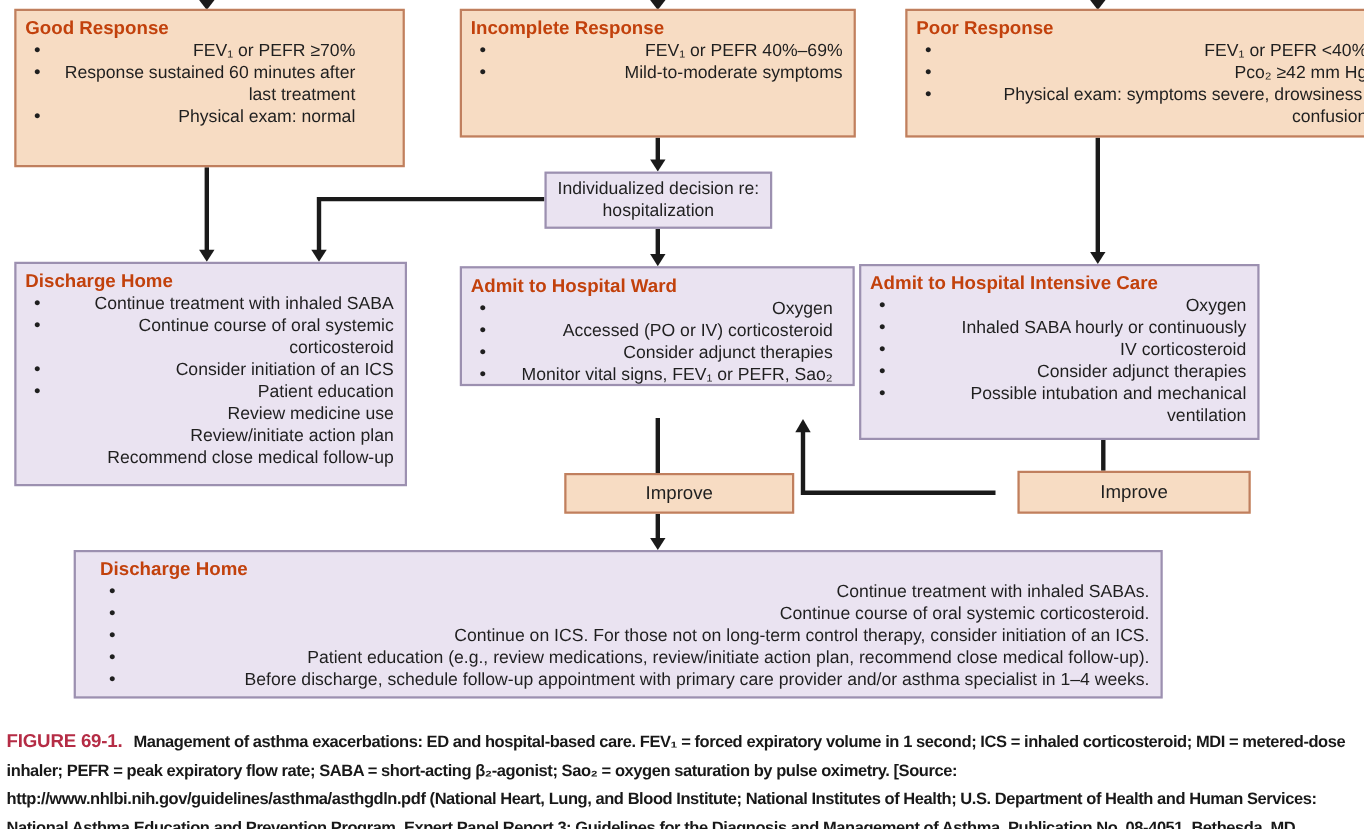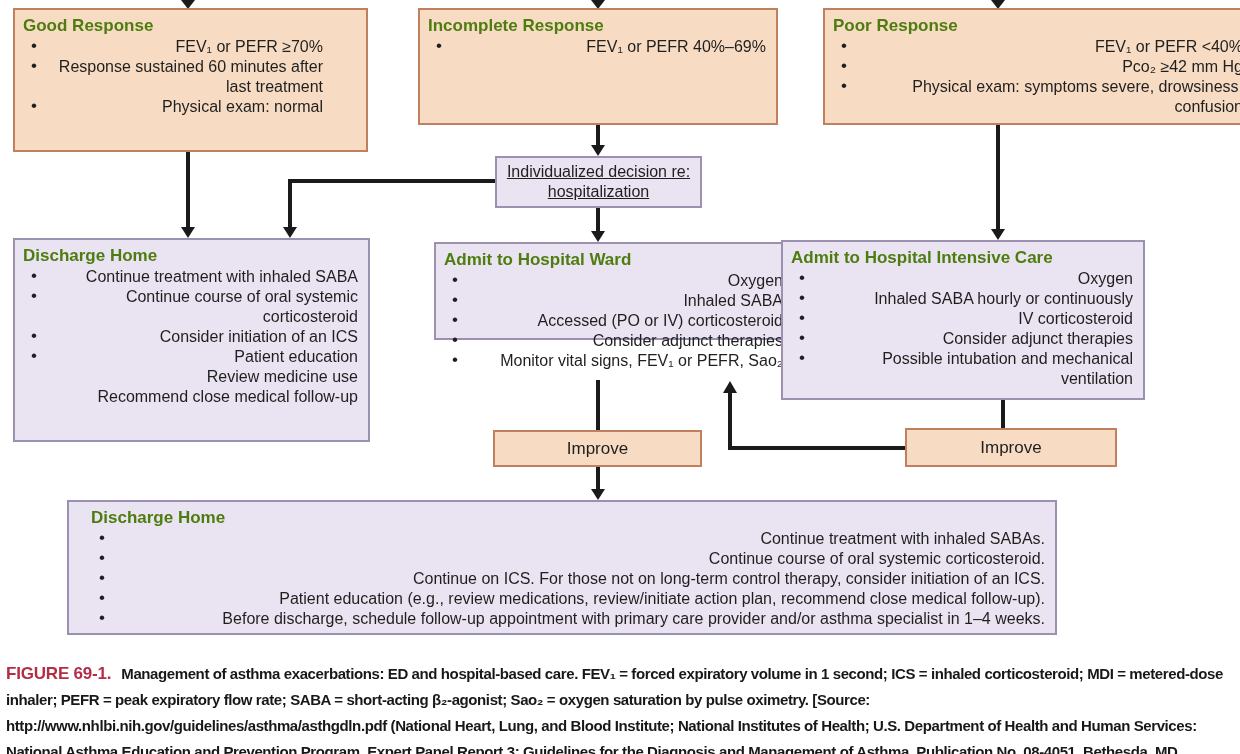--- a/index.html
+++ b/index.html
@@ -16,29 +16,29 @@
   #canvas{
     position:relative;width:1240px;height:754px;background:#ffffff;overflow:hidden;
     font-family:"Liberation Sans","DejaVu Sans",sans-serif;color:var(--text);
   }
   #arrow-layer{position:absolute;left:0;top:0;width:1240px;height:754px;pointer-events:none;}
   #arrow-layer line, #arrow-layer polyline{stroke:var(--arrow);stroke-width:4;fill:none;}
   #arrow-layer polygon{fill:var(--arrow);}
   .box{position:absolute;border:2px solid;padding:5px 10px 4px 8px;}
   .peach{background:var(--peach-fill);border-color:var(--peach-border);}
   .lav{background:var(--lavender-fill);border-color:var(--lavender-border);}
-  .box-title{font-weight:bold;font-size:17px;line-height:22px;color:#4d7c0f;}
+  .box-title{font-weight:bold;font-size:17px;line-height:22px;color:#c2410c;}
   ul.items{list-style:none;margin:0;padding:0;font-size:16px;line-height:20px;text-align:right;}
   ul.items li{position:relative;padding-left:26px;}
   ul.items li.bullet::before{content:"\2022";position:absolute;left:8px;top:-1px;font-size:17px;}
   ul.items li.sub{padding-left:26px;}
   .narrow li{max-width:300px;}
   .center-box{display:flex;align-items:center;justify-content:center;text-align:center;
-    font-size:16px;line-height:20px;padding:0;text-decoration:underline;}
-  .improve{display:flex;align-items:center;justify-content:center;font-size:17px;padding:0;}
+    font-size:16px;line-height:20px;padding:0;}
+  .improve{display:flex;align-items:center;justify-content:center;font-size:17px;padding:0;margin-left:20px;}
   #caption{position:absolute;left:6px;top:646px;width:1228px;
     font-weight:bold;font-size:15px;line-height:26px;letter-spacing:-0.4px;color:#181818;}
   #caption .fig-label{color:var(--caption-red);font-size:17px;margin-right:10px;letter-spacing:-0.2px;}
 </style>
 </head>
 <body>
 
 <div id="canvas">
 
   <svg id="arrow-layer" viewBox="0 0 1240 754" xmlns="http://www.w3.org/2000/svg">
@@ -79,20 +79,21 @@
       <li class="bullet">FEV₁ or PEFR ≥70%</li>
       <li class="bullet">Response sustained 60 minutes after last treatment</li>
       <li class="bullet">Physical exam: normal</li>
     </ul>
   </div>
 
   <div class="box peach" style="left:418px;top:8px;width:360px;height:117px;">
     <div class="box-title">Incomplete Response</div>
     <ul class="items">
       <li class="bullet">FEV₁ or PEFR 40%–69%</li>
+      <li class="bullet">Mild-to-moderate symptoms</li>
     </ul>
   </div>
 
   <div class="box peach" style="left:823px;top:8px;width:432px;height:117px;">
     <div class="box-title">Poor Response</div>
     <ul class="items">
       <li class="bullet">FEV₁ or PEFR &lt;40%</li>
       <li class="bullet">Pco₂ ≥42 mm Hg</li>
       <li class="bullet">Physical exam: symptoms severe, drowsiness, confusion</li>
     </ul>
@@ -103,29 +104,29 @@
   </div>
 
   <div class="box lav" style="left:13px;top:238px;width:357px;height:204px;">
     <div class="box-title">Discharge Home</div>
     <ul class="items">
       <li class="bullet">Continue treatment with inhaled SABA</li>
       <li class="bullet">Continue course of oral systemic corticosteroid</li>
       <li class="bullet">Consider initiation of an ICS</li>
       <li class="bullet">Patient education</li>
       <li class="sub">Review medicine use</li>
+      <li class="sub">Review/initiate action plan</li>
       <li class="sub">Recommend close medical follow-up</li>
     </ul>
   </div>
 
-  <div class="box lav" style="left:418px;top:242px;width:359px;height:98px;padding-right:8px;margin-left:16px;">
+  <div class="box lav" style="left:418px;top:242px;width:359px;height:109px;padding-right:18px;">
     <div class="box-title">Admit to Hospital Ward</div>
     <ul class="items">
       <li class="bullet">Oxygen</li>
-      <li class="bullet">Inhaled SABA</li>
       <li class="bullet">Accessed (PO or IV) corticosteroid</li>
       <li class="bullet">Consider adjunct therapies</li>
       <li class="bullet">Monitor vital signs, FEV₁ or PEFR, Sao₂</li>
     </ul>
   </div>
 
   <div class="box lav" style="left:781px;top:240px;width:364px;height:160px;">
     <div class="box-title">Admit to Hospital Intensive Care</div>
     <ul class="items">
       <li class="bullet">Oxygen</li>

